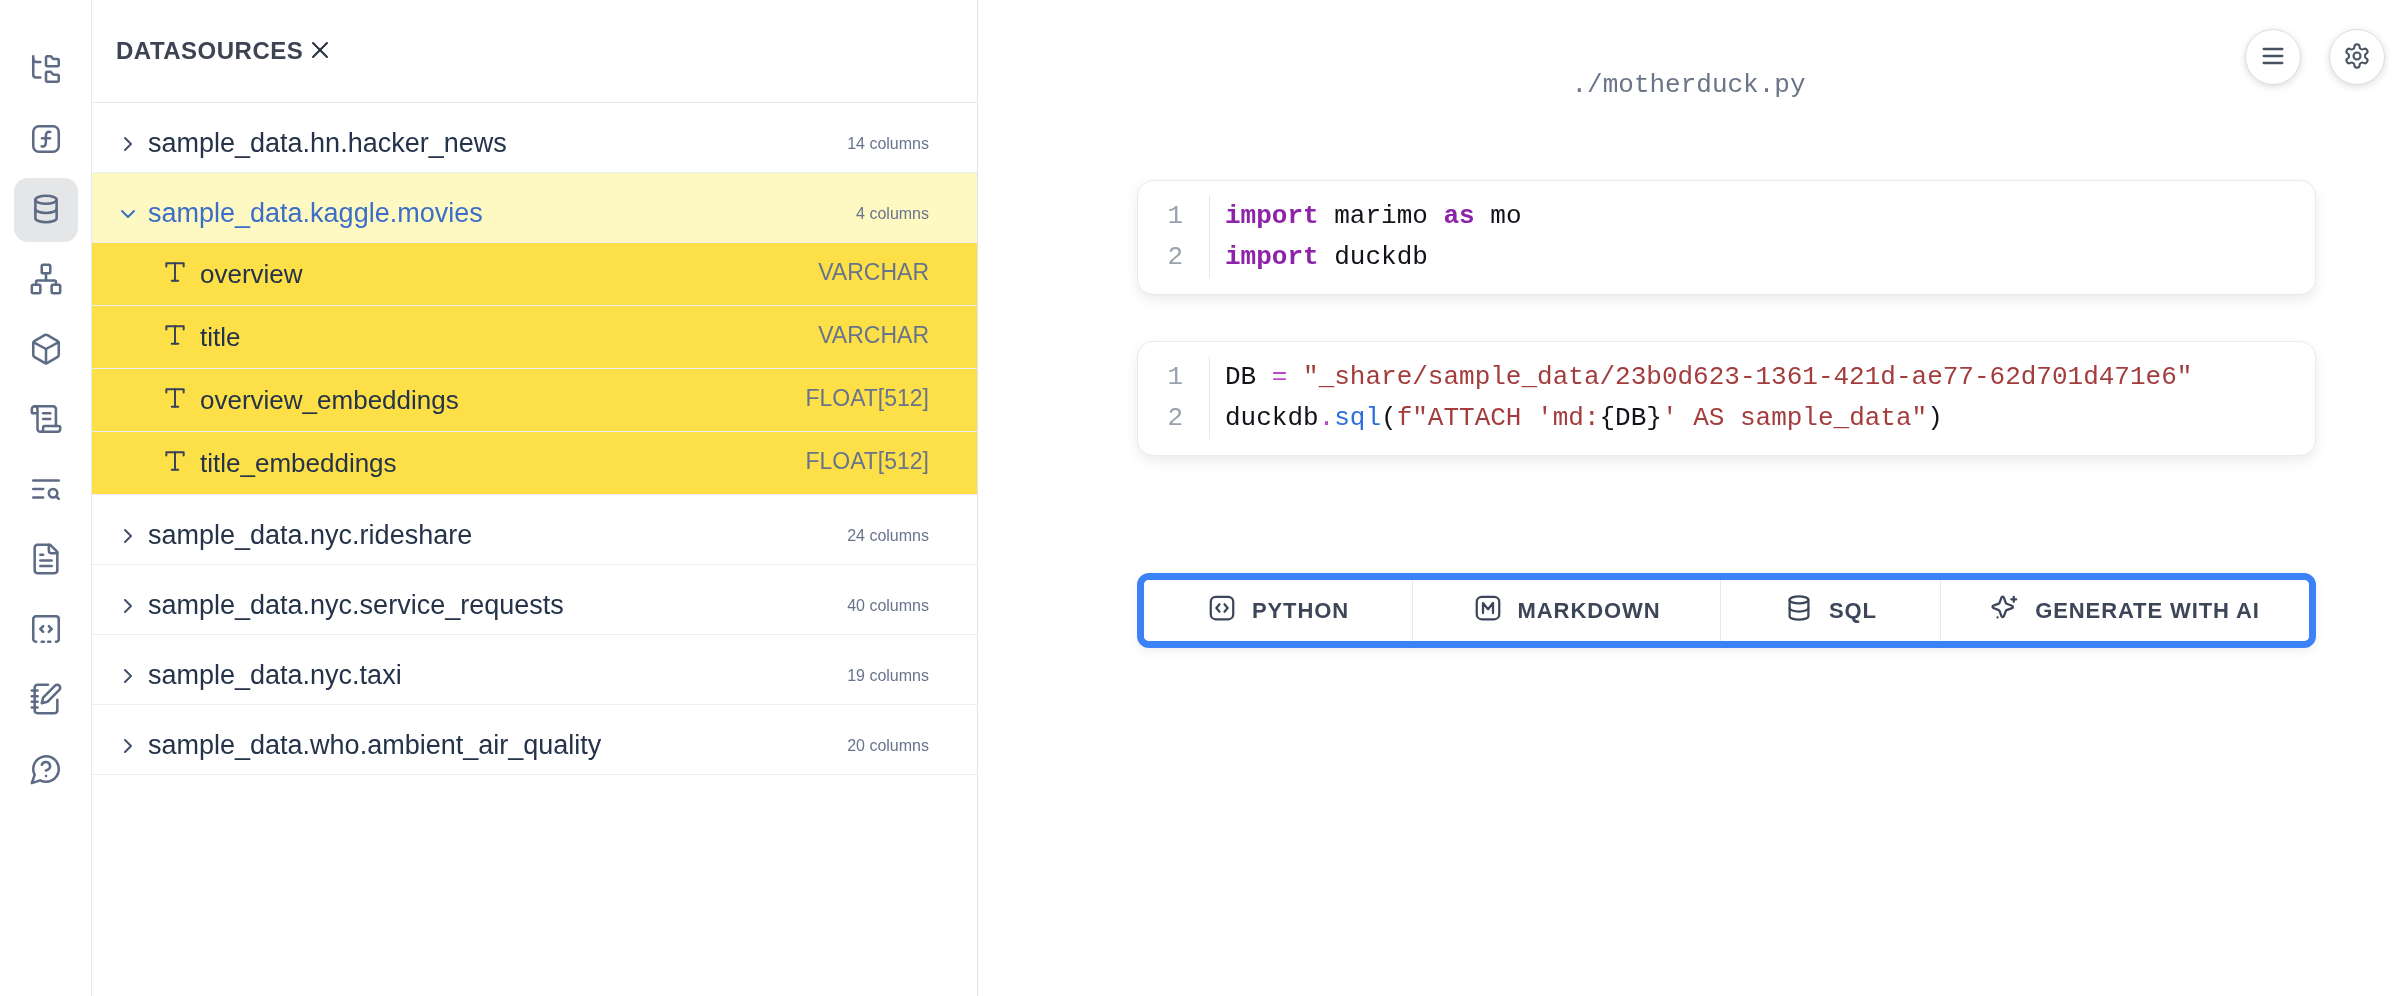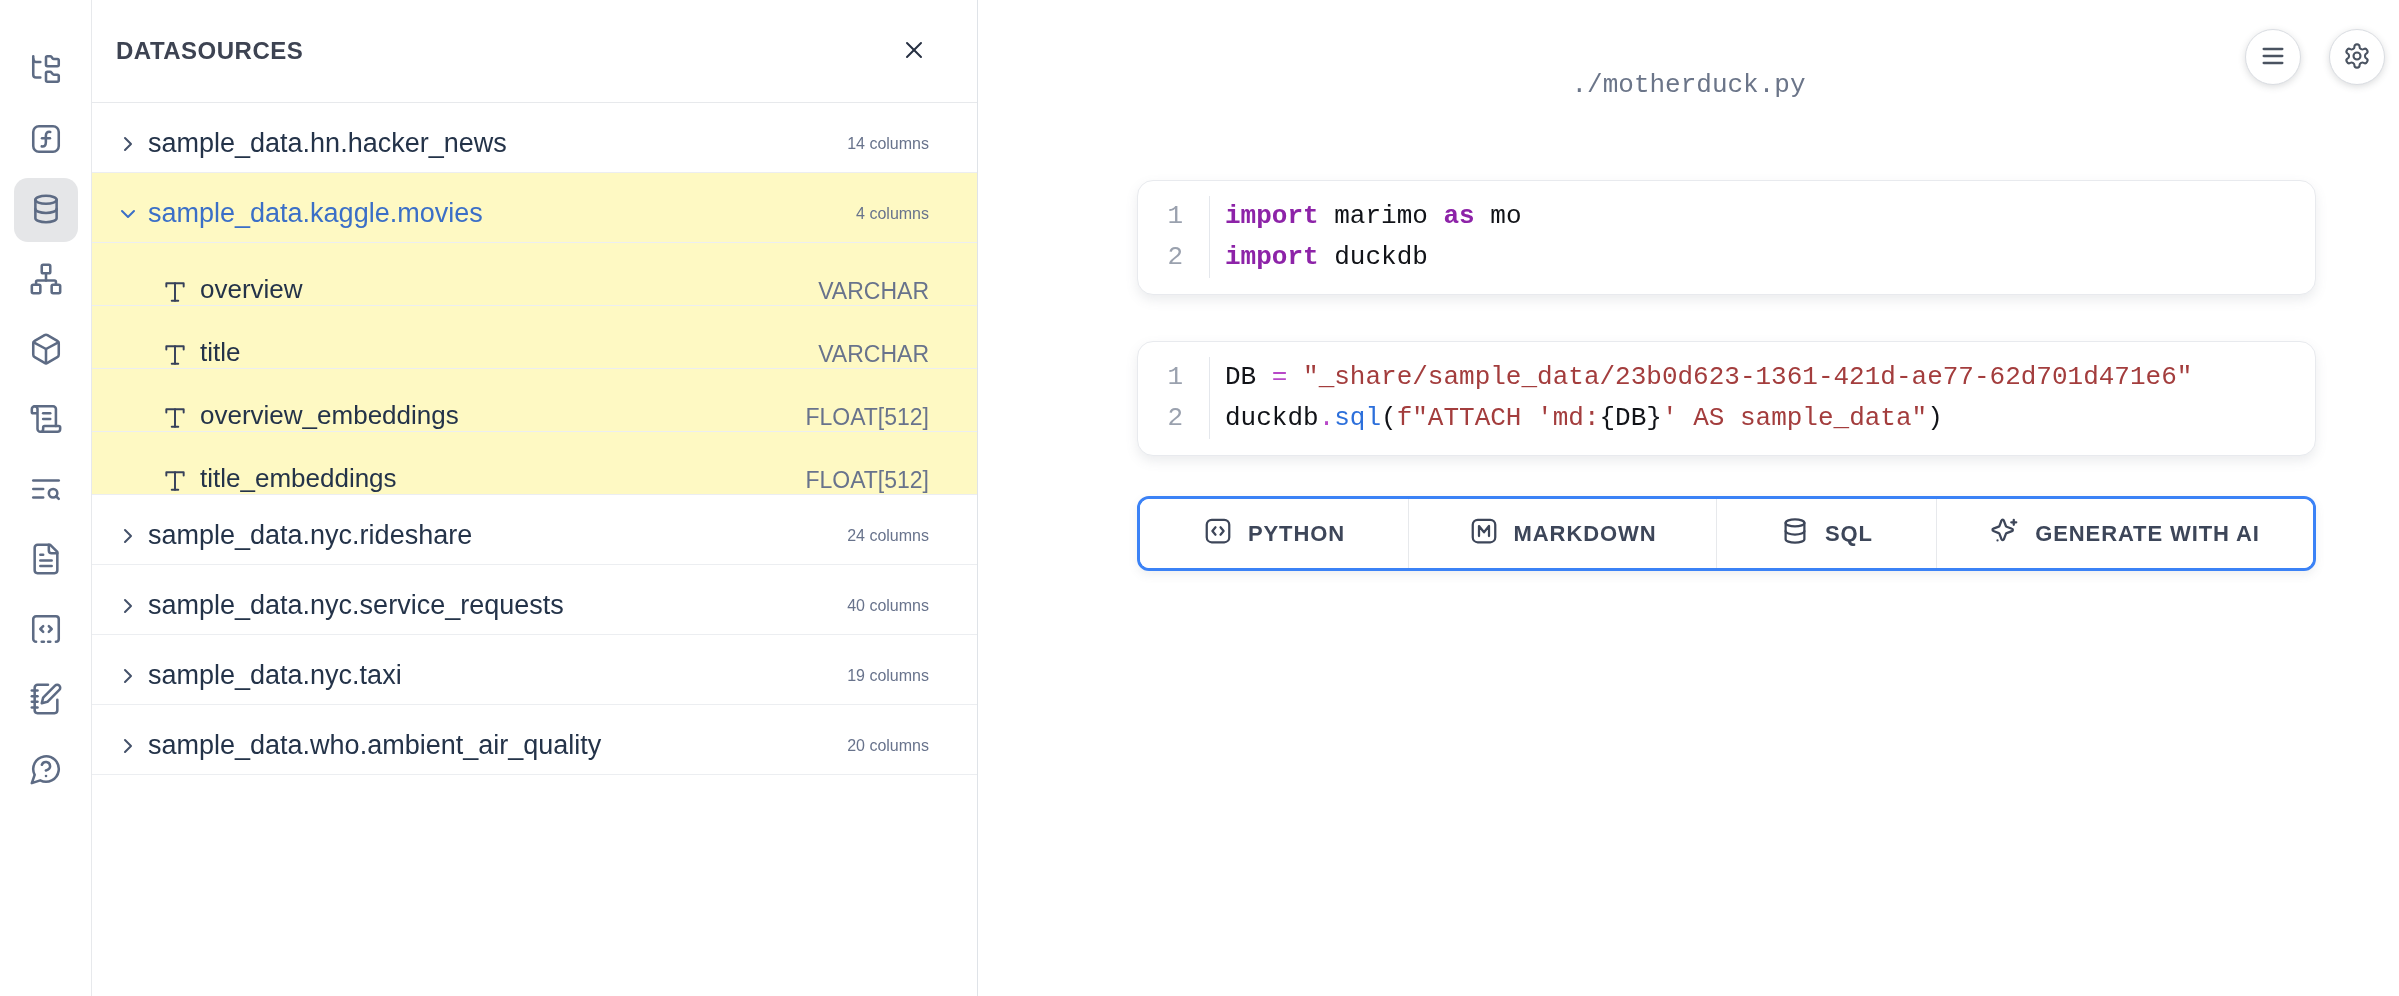--- a/index.html
+++ b/index.html
@@ -14,21 +14,21 @@
   .side-btn{width:64px;height:64px;margin-bottom:6px;border:none;background:transparent;
             display:flex;align-items:center;justify-content:center;border-radius:14px;
             color:#5d6b84;cursor:pointer;padding:0}
   .side-btn.active{background:#e5e6e8}
   .side-btn svg{width:34px;height:34px}
 
   
   .panel{flex:0 0 886px;width:886px;border-right:1px solid #dfe3e8;
          display:flex;flex-direction:column;box-sizing:border-box;background:#fff}
   .panel-header{height:103px;flex:0 0 103px;display:flex;align-items:center;
-                justify-content:space-between;padding:0 46px 0 24px;
+                padding:0 46px 0 24px;
                 border-bottom:1px solid #e7e9ec;box-sizing:border-box}
   .panel-title{font-size:24px;font-weight:bold;letter-spacing:.5px;color:#3d4352}
   .close-btn{border:none;background:transparent;color:#273042;cursor:pointer;
              width:34px;height:34px;display:flex;align-items:center;justify-content:center;padding:0}
   .close-btn svg{width:28px;height:28px}
 
   .search-row{height:70px;flex:0 0 70px;display:flex;align-items:center;gap:15px;
               padding:0 24px;border-bottom:2px solid #e3e6ea;box-sizing:border-box}
   .search-row svg{width:30px;height:30px;color:#8d97a8;flex:0 0 auto}
   .search-input{border:none;outline:none;flex:1;font-size:27px;color:#243349;
@@ -37,23 +37,23 @@
 
   .table-row{height:70px;flex:0 0 70px;display:flex;align-items:center;
              padding:12px 48px 0 24px;border-bottom:1px solid #eceef1;
              box-sizing:border-box;cursor:pointer;background:#fff}
   .chev{width:24px;height:24px;color:#44516a;margin-right:8px;flex:0 0 auto}
   .tname{font-size:27px;color:#243349;flex:1;white-space:nowrap}
   .tmeta{font-size:16px;color:#68738c;white-space:nowrap}
   .table-row.selected{background:#fef9c3}
   .table-row.selected .tname,.table-row.selected .chev{color:#3b6fc7}
 
-  .col-row{height:63px;flex:0 0 63px;display:flex;align-items:flex-end;
-           padding:8px 48px 0 70px;border-bottom:1px solid #eceef1;
-           box-sizing:border-box;cursor:pointer;background:#fef9c3}
+  .col-row{height:63px;flex:0 0 63px;display:flex;align-items:flex-start;
+           padding:16px 48px 0 70px;border-bottom:1px solid #eceef1;
+           box-sizing:border-box;cursor:pointer;background:#fde047}
   .ticon{width:26px;height:26px;color:#37415a;margin-right:12px;flex:0 0 auto}
   .cname{font-size:26px;color:#243349;flex:1;white-space:nowrap}
   .ctype{font-size:23px;color:#68738c;white-space:nowrap}
 
   
   .main{flex:1;position:relative;background:#fff}
   .top-actions{position:absolute;top:29px;right:14px;display:flex;gap:28px}
   .round-btn{width:56px;height:56px;border-radius:50%;background:#fff;
              border:1px solid #dadde2;box-shadow:0 2px 7px rgba(60,64,72,.18);
              display:flex;align-items:center;justify-content:center;color:#4a5361;
@@ -74,21 +74,21 @@
           font-family:"Liberation Mono","DejaVu Sans Mono",monospace;
           font-size:26px;line-height:41px;user-select:none}
   .codearea{padding-left:15px;font-family:"Liberation Mono","DejaVu Sans Mono",monospace;
             font-size:26px;line-height:41px;white-space:pre;color:#111318}
   .codearea .kw{color:#8d23a8;font-weight:bold}
   .codearea .op{color:#b848c8}
   .codearea .str{color:#a33d3d}
   .codearea .fn{color:#2c6fdb}
   .codearea .pl{color:#111318}
 
-  .add-bar{margin-top:40px;display:flex;height:75px;border:3px solid #3b82f6;border-radius:12px;
+  .add-bar{margin-top:117px;display:flex;height:75px;border:7px solid #3b82f6;border-radius:12px;
            box-shadow:0 4px 10px rgba(100,106,120,.10);overflow:hidden;background:#fff;
            box-sizing:border-box}
   .add-btn{display:flex;align-items:center;justify-content:center;gap:15px;
            border:none;background:#fff;border-right:1px solid #e7e9ec;cursor:pointer;
            color:#3d4659;font-weight:bold;font-size:22px;letter-spacing:.9px;
            font-family:"Liberation Sans",sans-serif}
   .add-btn:last-child{border-right:none}
   .add-btn svg{width:30px;height:30px;flex:0 0 auto}
   .w-python{flex:0 0 269px}.w-markdown{flex:0 0 308px}.w-sql{flex:0 0 220px}.w-ai{flex:1}
 </style>

